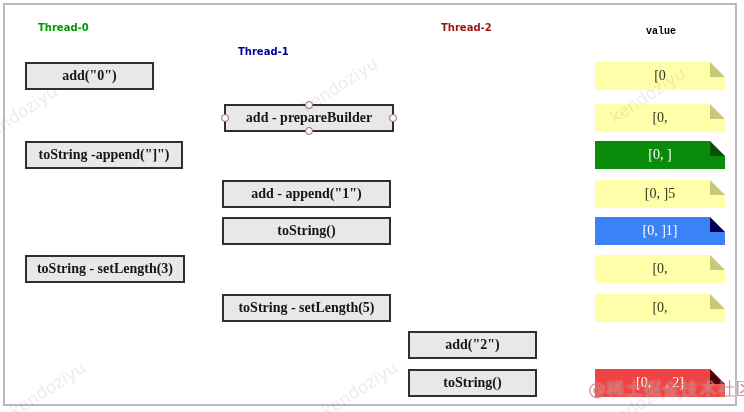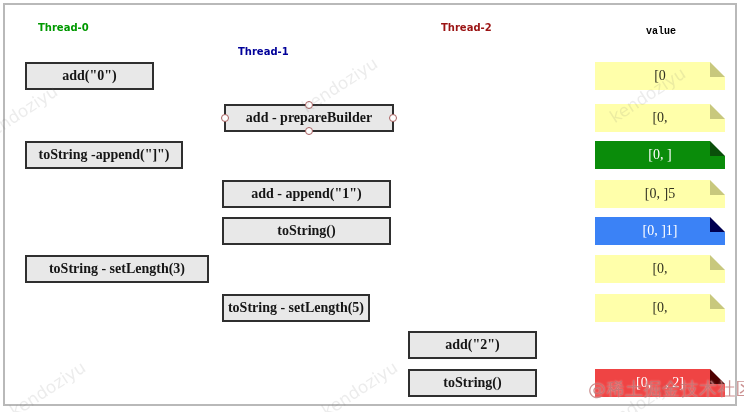--- a/index.html
+++ b/index.html
@@ -77,24 +77,24 @@
       </div>
       <div class="op-box" style="left: 25px; top: 141px; width: 158px;">
         <span class="lbl">toString -append("]")</span>
       </div>
       <div class="op-box" style="left: 222px; top: 180px; width: 169px;">
         <span class="lbl">add - append("1")</span>
       </div>
       <div class="op-box" style="left: 222px; top: 217px; width: 169px;">
         <span class="lbl">toString()</span>
       </div>
-      <div class="op-box" style="left: 25px; top: 255px; width: 184px;">
+      <div class="op-box" style="left: 25px; top: 255px; width: 160px;">
         <span class="lbl">toString - setLength(3)</span>
       </div>
-      <div class="op-box" style="left: 222px; top: 294px; width: 148px;">
+      <div class="op-box" style="left: 222px; top: 294px; width: 169px;">
         <span class="lbl">toString - setLength(5)</span>
       </div>
       <div class="op-box" style="left: 408px; top: 331px; width: 129px;">
         <span class="lbl">add("2")</span>
       </div>
       <div class="op-box" style="left: 408px; top: 369px; width: 129px;">
         <span class="lbl">toString()</span>
       </div>
       <div class="note" style="top: 62px; background: rgb(255, 255, 170);">
         <span class="note-text" style="color: rgb(51, 51, 34);">[0</span>

